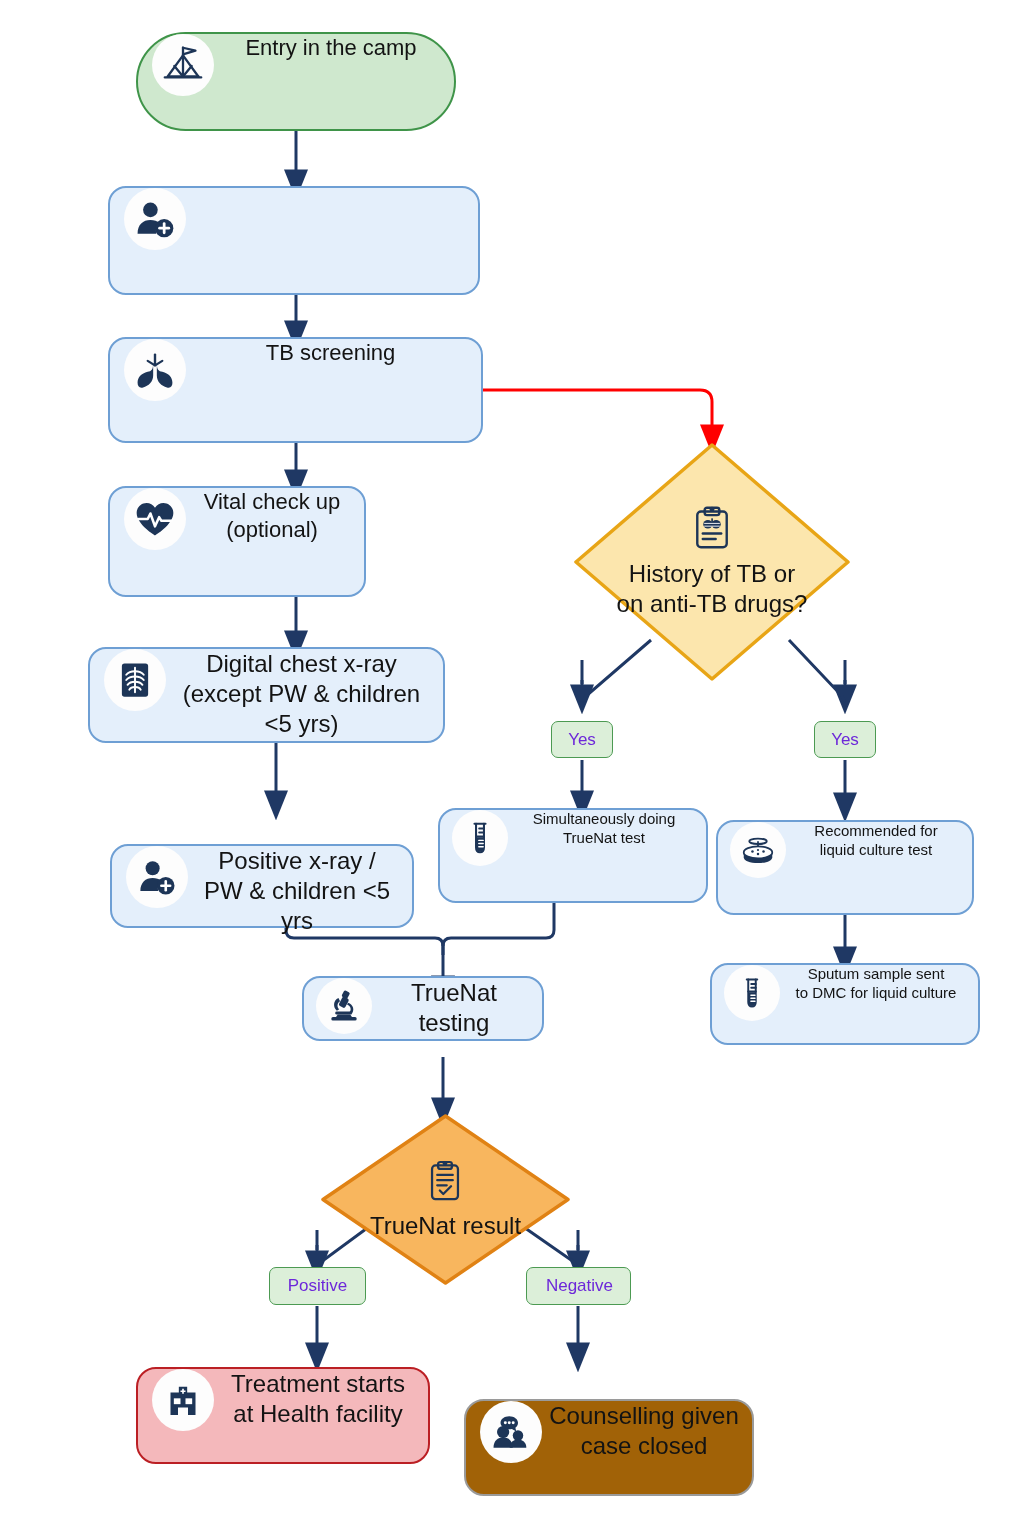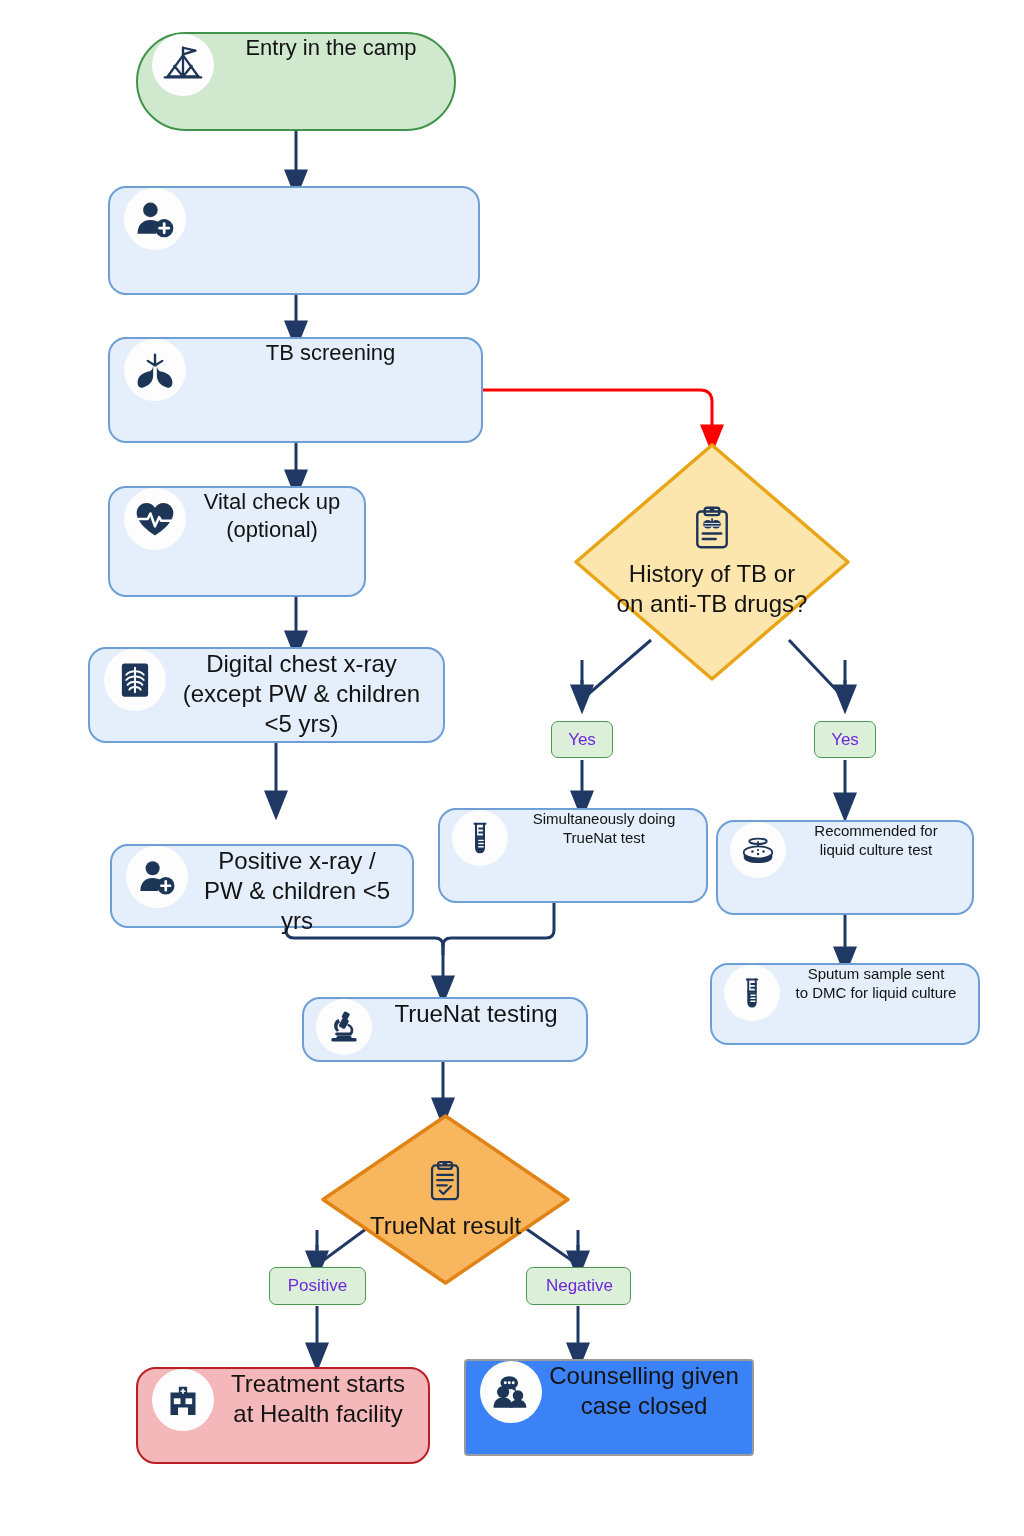--- a/index.html
+++ b/index.html
@@ -5,21 +5,21 @@
   html,body{margin:0;padding:0;background:#ffffff;}
   body{width:1024px;height:1536px;position:relative;overflow:hidden;
        font-family:"Liberation Sans","DejaVu Sans",sans-serif;}
   #stage{position:absolute;left:0;top:0;width:1024px;height:1536px;}
   svg#wires{position:absolute;left:0;top:0;width:1024px;height:1536px;pointer-events:none;}
 
   .node{position:absolute;box-sizing:border-box;display:flex;align-items:flex-start;
         border-radius:18px;border:2px solid #6e9fd4;background:#e4effb;z-index:3;}
   .node.pill{border-radius:70px;border-color:#3f9449;background:#cfe8ce;}
   .node.danger{border-color:#bb1f24;background:#f4b8bb;border-radius:20px;margin-top:8px;}
-  .node.neutral{border-color:#9a9a9a;background:#3b82f6;border-radius:4px;}
+  .node.neutral{border-color:#9a9a9a;background:#a16207;border-radius:20px;margin-top:40px;}
 
   .ic{flex:0 0 auto;width:62px;height:62px;border-radius:50%;background:#fdfdfd;
       display:flex;align-items:center;justify-content:center;margin-left:14px;}
   .ic.sm{width:56px;height:56px;margin-left:12px;}
   .ic svg{display:block;}
   .lbl{flex:1 1 auto;text-align:center;color:#131313;line-height:1.25;
        padding:0 12px 0 6px;white-space:pre-line;}
 
   .f22{font-size:22px;}
   .f20{font-size:24px;}
@@ -245,21 +245,21 @@
           <path d="M22.5 27 L28 27"></path>
             <path d="M22.5 31 L28 31"></path>
             <path d="M22.5 35 L28 35"></path>
         </g>
       </svg>
     </span>
     <span class="lbl f18">Sputum sample sent
 to DMC for liquid culture</span>
   </div>
 
-  <div class="node" style="left:302px;top:997px;width:286px;height:65px;">
+  <div class="node" style="left:302px;top:976px;width:242px;height:65px;">
     <span class="ic sm">
       <svg width="38" height="38" viewBox="0 0 48 48">
         <g fill="#1d3557">
           <rect x="22" y="5" width="8" height="9" rx="2" transform="rotate(28 26 10)"></rect>
           <rect x="19" y="13" width="9" height="13" rx="2.5" transform="rotate(28 24 20)"></rect>
           <path d="M15 30 C10 26 10 17 17 14 L19 18 C15 20 15 26 18 28 Z"></path>
           <rect x="13" y="31" width="20" height="3.6" rx="1.6"></rect>
           <rect x="8" y="38" width="32" height="4.4" rx="2"></rect>
           <path d="M16 34.6 L32 34.6 L34 38 L14 38 Z"></path>
           <path d="M29 20 C36 22 38 30 33 35 L30.5 32.5 C34 29 32.5 24 28 22.5 Z"></path>

